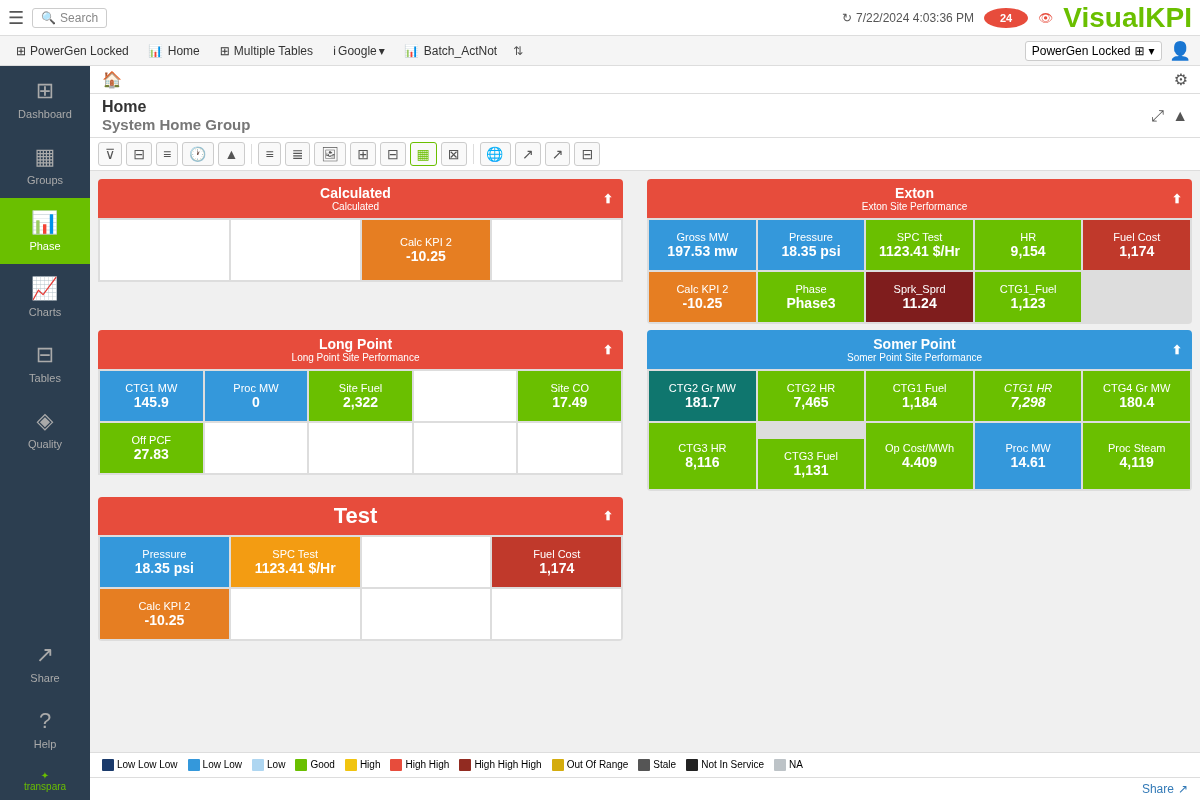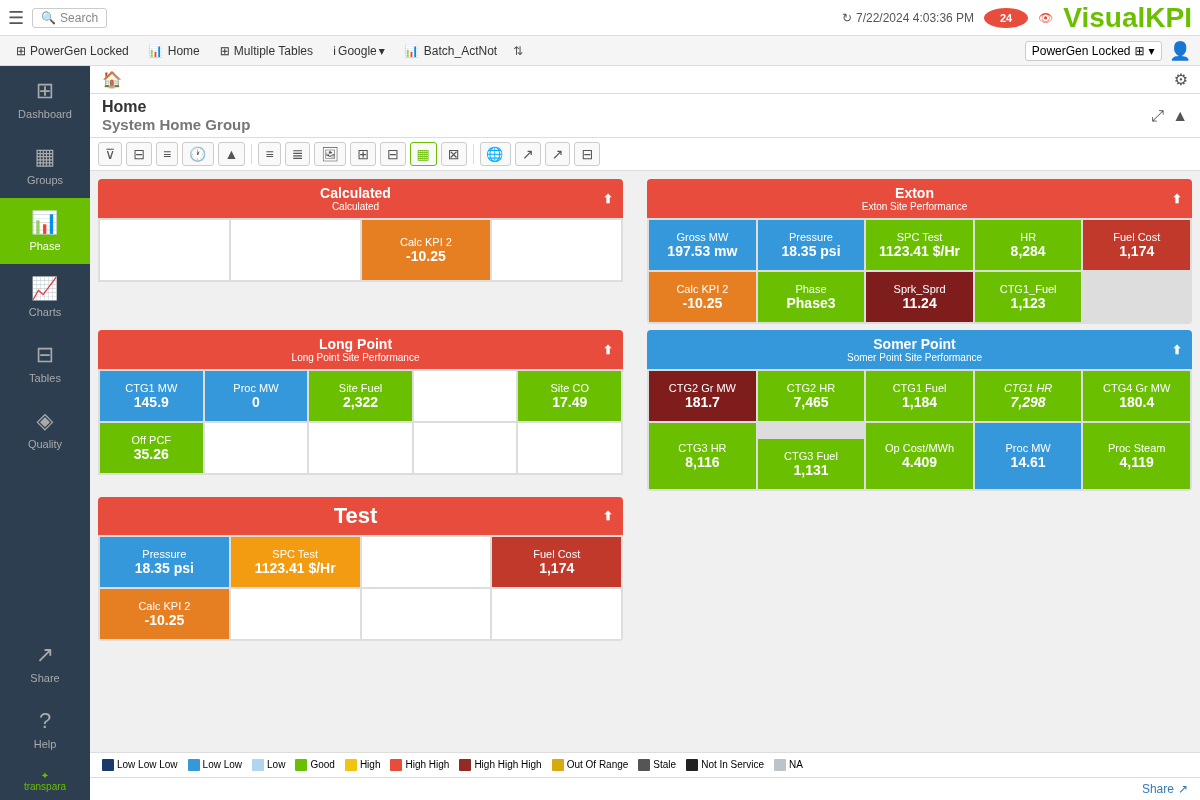--- a/index.html
+++ b/index.html
@@ -254,21 +254,21 @@
             <div class="kpi-cell" style="background:#3498db;">
               <span class="kpi-name">Pressure</span>
               <span class="kpi-value">18.35 psi</span>
             </div>
             <div class="kpi-cell" style="background:#6abf00;">
               <span class="kpi-name">SPC Test</span>
               <span class="kpi-value">1123.41 $/Hr</span>
             </div>
             <div class="kpi-cell" style="background:#6abf00;">
               <span class="kpi-name">HR</span>
-              <span class="kpi-value">8,284</span>
+              <span class="kpi-value">9,154</span>
             </div>
             <div class="kpi-cell" style="background:#c0392b;">
               <span class="kpi-name">Fuel Cost</span>
               <span class="kpi-value">1,174</span>
             </div>
             <div class="kpi-cell" style="background:#e67e22;">
               <span class="kpi-name">Calc KPI 2</span>
               <span class="kpi-value">-10.25</span>
             </div>
             <div class="kpi-cell" style="background:#6abf00;">
@@ -310,39 +310,39 @@
               <span class="kpi-name">Site Fuel</span>
               <span class="kpi-value">2,322</span>
             </div>
             <div class="kpi-cell empty" style="background:#fff;"></div>
             <div class="kpi-cell" style="background:#6abf00;">
               <span class="kpi-name">Site CO</span>
               <span class="kpi-value">17.49</span>
             </div>
             <div class="kpi-cell" style="background:#6abf00;">
               <span class="kpi-name">Off PCF</span>
-              <span class="kpi-value">35.26</span>
+              <span class="kpi-value">27.83</span>
             </div>
             <div class="kpi-cell empty" style="background:#fff;"></div>
             <div class="kpi-cell empty" style="background:#fff;"></div>
             <div class="kpi-cell empty" style="background:#fff;"></div>
             <div class="kpi-cell empty" style="background:#fff;"></div>
           </div>
         </div>
 
         <div class="kpi-group" style="flex:1;">
           <div class="kpi-group-header" style="background:#3498db;">
             <div style="flex:1;text-align:center;">
               <div style="font-size:14px;font-weight:bold;">Somer Point</div>
               <div style="font-size:10px;font-weight:normal;">Somer Point Site Performance</div>
             </div>
             <span style="font-size:12px;cursor:pointer;">⬆</span>
           </div>
           <div style="display:grid;grid-template-columns:repeat(5,1fr);gap:2px;padding:2px;background:#ddd;">
-            <div class="kpi-cell" style="background:#7f1d1d;">
+            <div class="kpi-cell" style="background:#0f766e;">
               <span class="kpi-name">CTG2 Gr MW</span>
               <span class="kpi-value">181.7</span>
             </div>
             <div class="kpi-cell" style="background:#6abf00;">
               <span class="kpi-name">CTG2 HR</span>
               <span class="kpi-value">7,465</span>
             </div>
             <div class="kpi-cell" style="background:#6abf00;">
               <span class="kpi-name">CTG1 Fuel</span>
               <span class="kpi-value">1,184</span>

